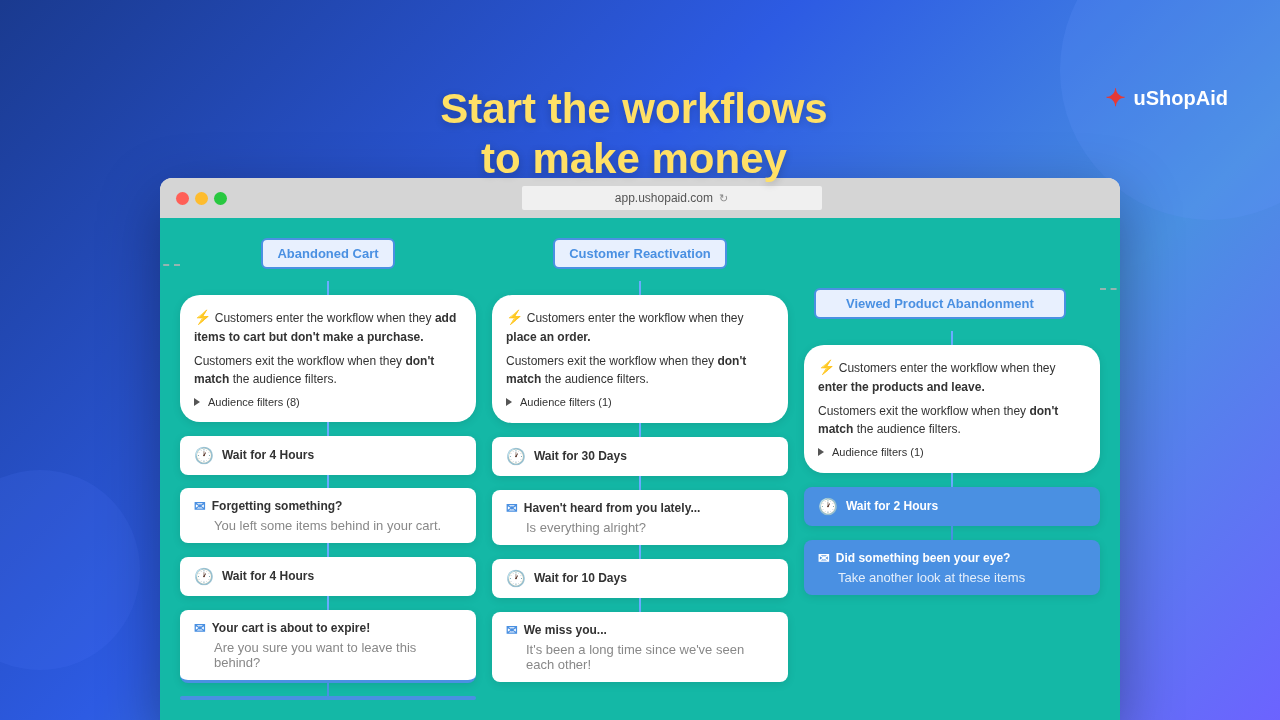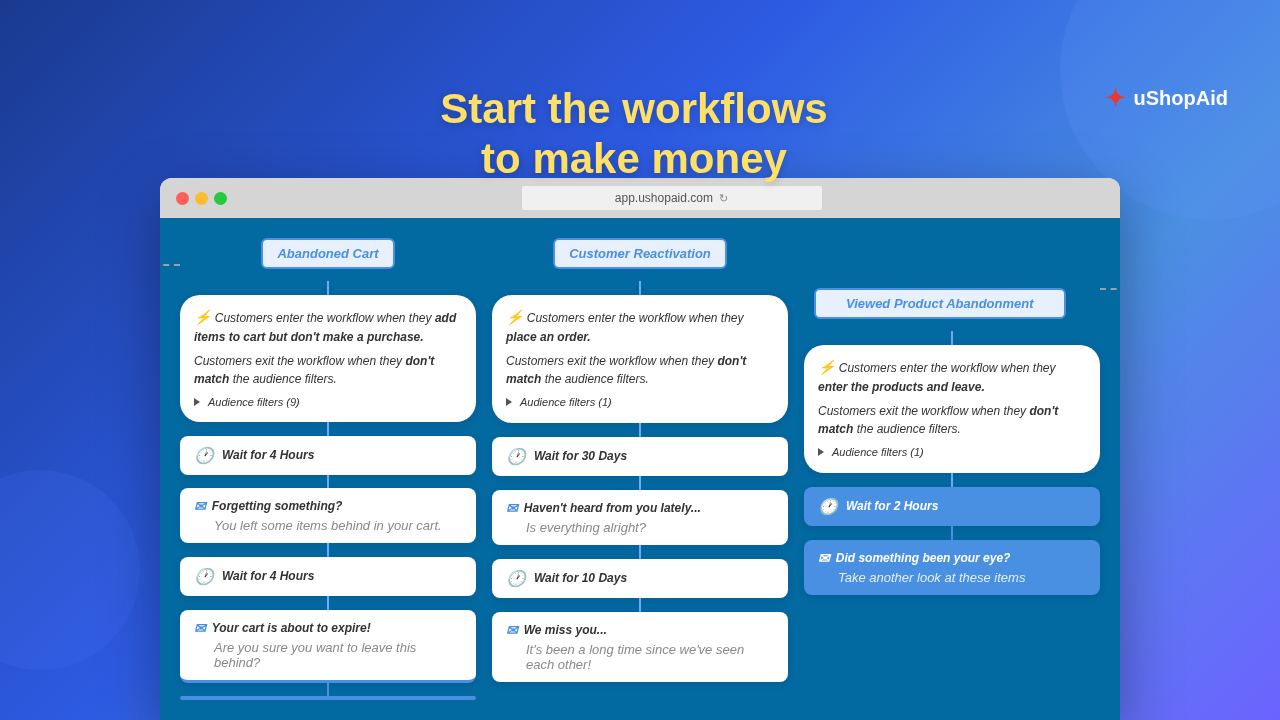--- a/index.html
+++ b/index.html
@@ -117,28 +117,27 @@
       font-size: 12px;
       color: #555;
       gap: 6px;
       max-width: 300px;
       margin: 0 auto;
     }
     .refresh-icon { color: #888; font-size: 11px; }
 
     
     .browser-content {
-      background: #0369a1;
+      background: #14b8a6;
       height: calc(100% - 40px);
       padding: 20px;
       overflow: hidden;
       display: flex;
       gap: 16px;
       position: relative;
-      font-style: italic;
     }
 
     
     .column {
       flex: 1;
       display: flex;
       flex-direction: column;
       align-items: center;
       gap: 0;
       position: relative;
@@ -335,21 +334,21 @@
       <div class="card">
         <div class="card-text">
           <span style="color:#f5a623;font-size:14px;">⚡</span>
           Customers enter the workflow when they <b>add items to cart but don't make a purchase.</b>
         </div>
         <div class="card-text">
           Customers exit the workflow when they <b>don't match</b> the audience filters.
         </div>
         <div class="audience-toggle">
           <span class="tri-right"></span>
-          <span>Audience filters (9)</span>
+          <span>Audience filters (8)</span>
         </div>
       </div>
       <div class="connector"></div>
 
       <div class="wait-card">
         <span class="clock-icon">🕐</span>
         <span>Wait for 4 Hours</span>
       </div>
       <div class="connector"></div>
 

